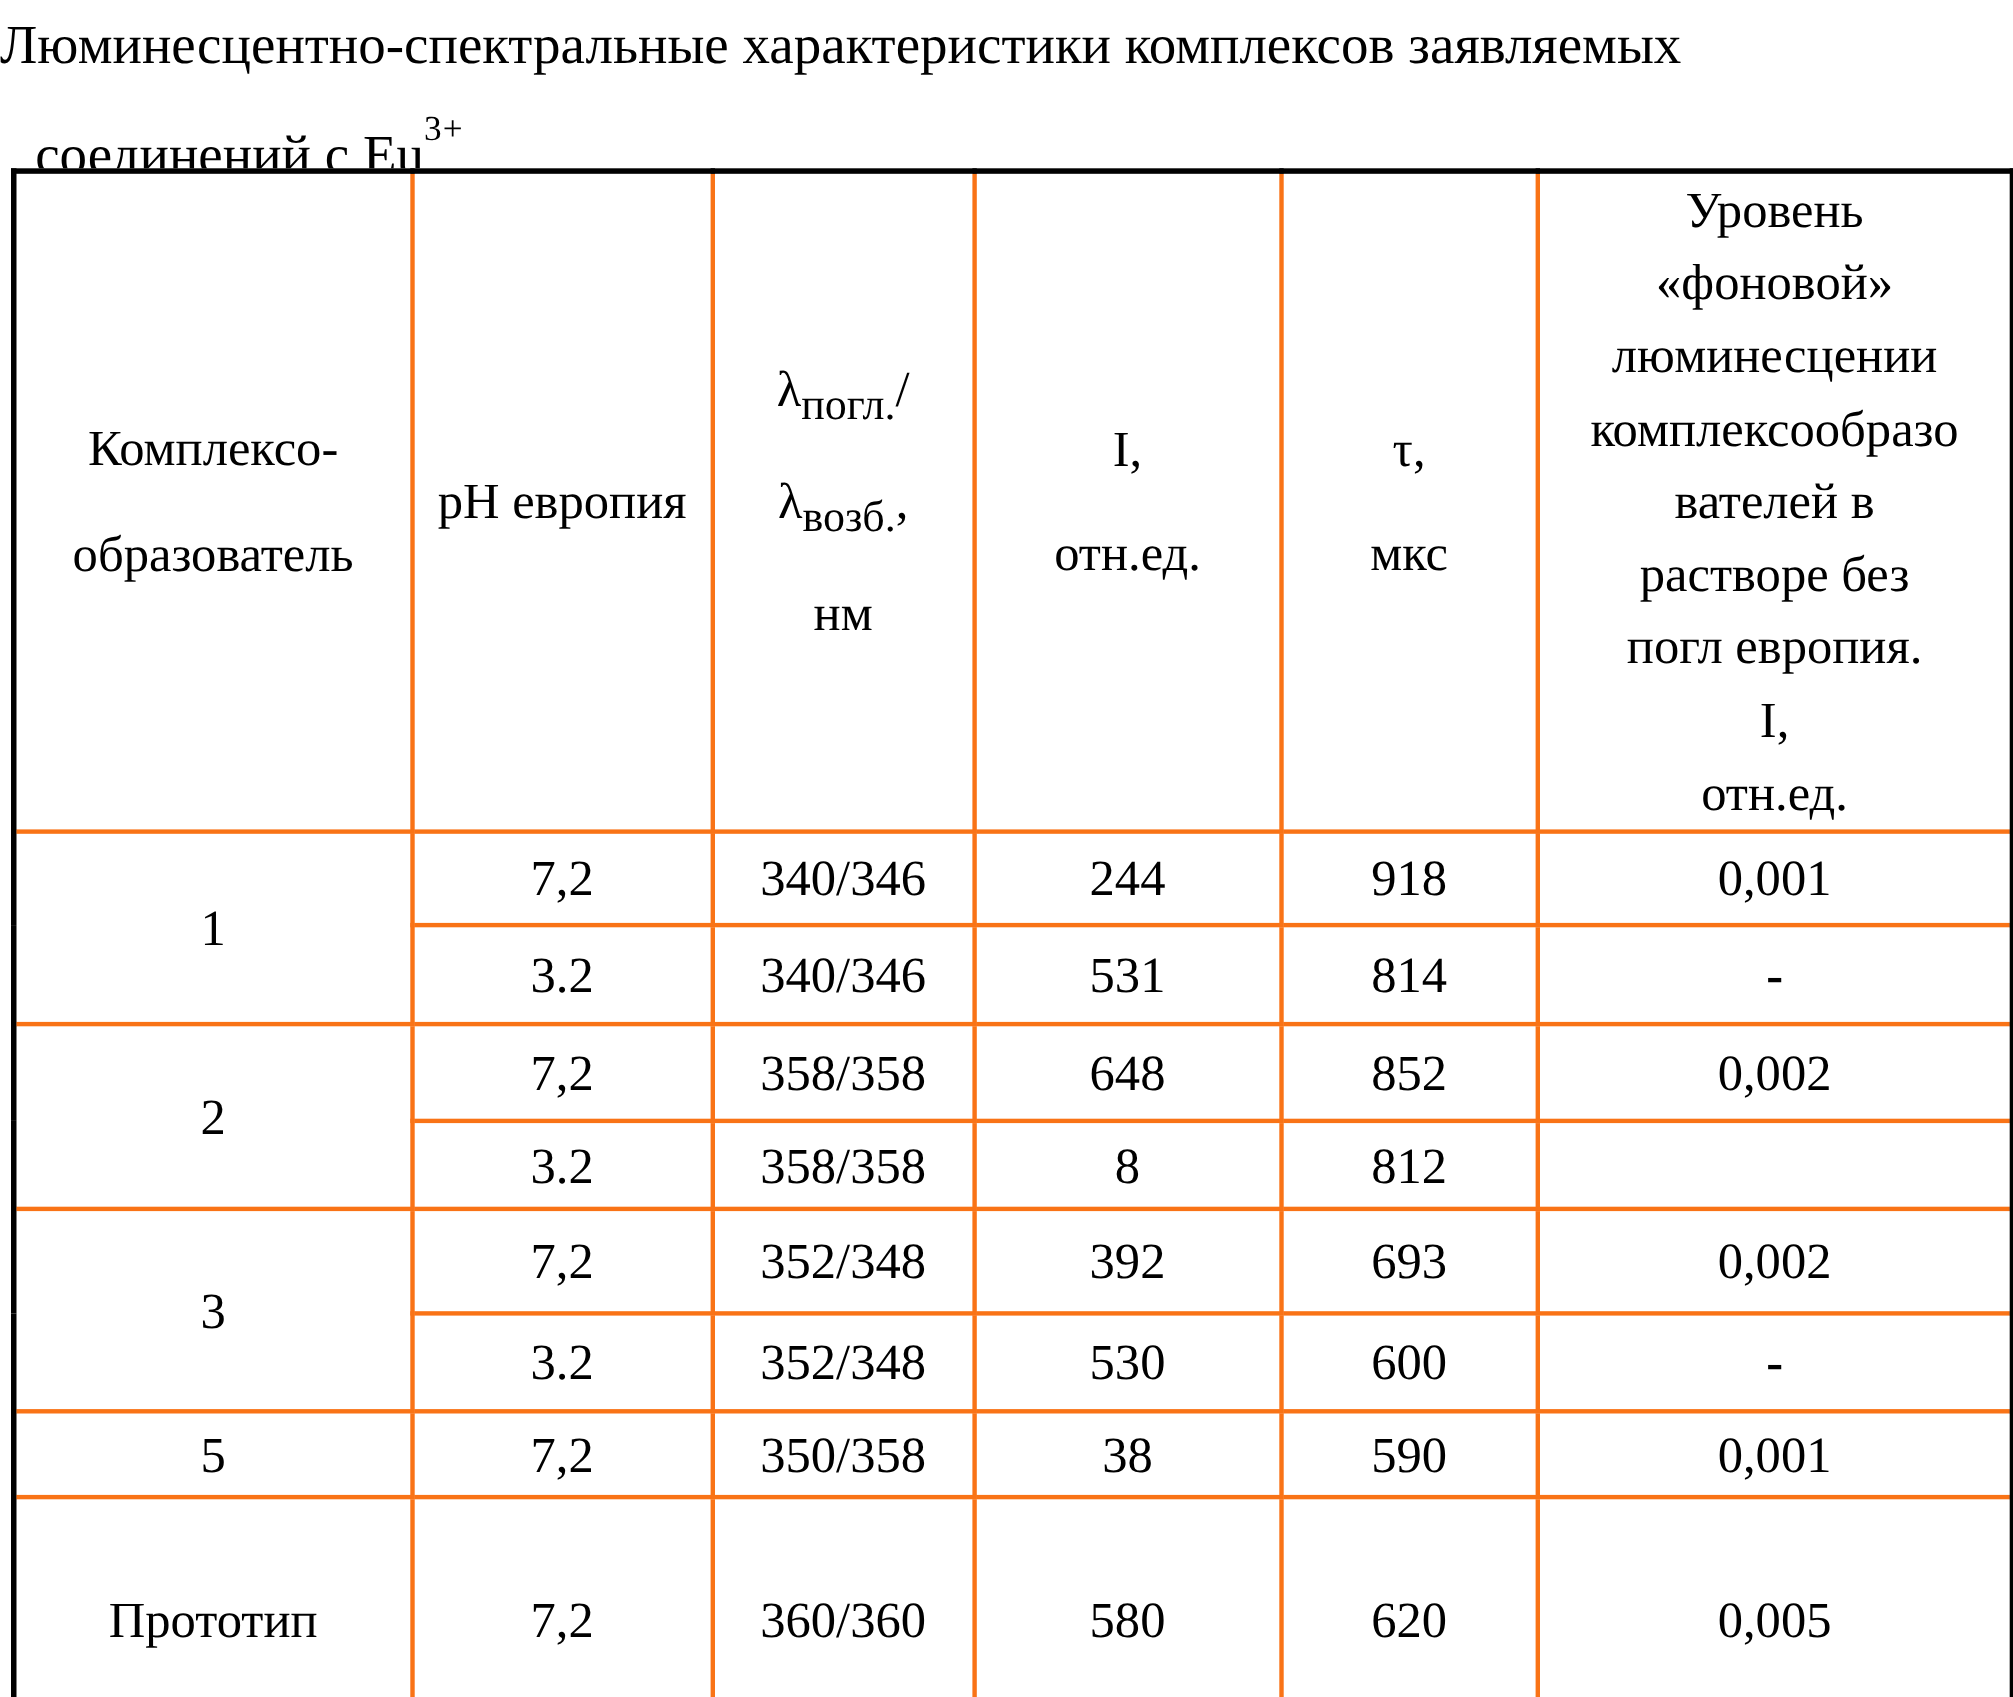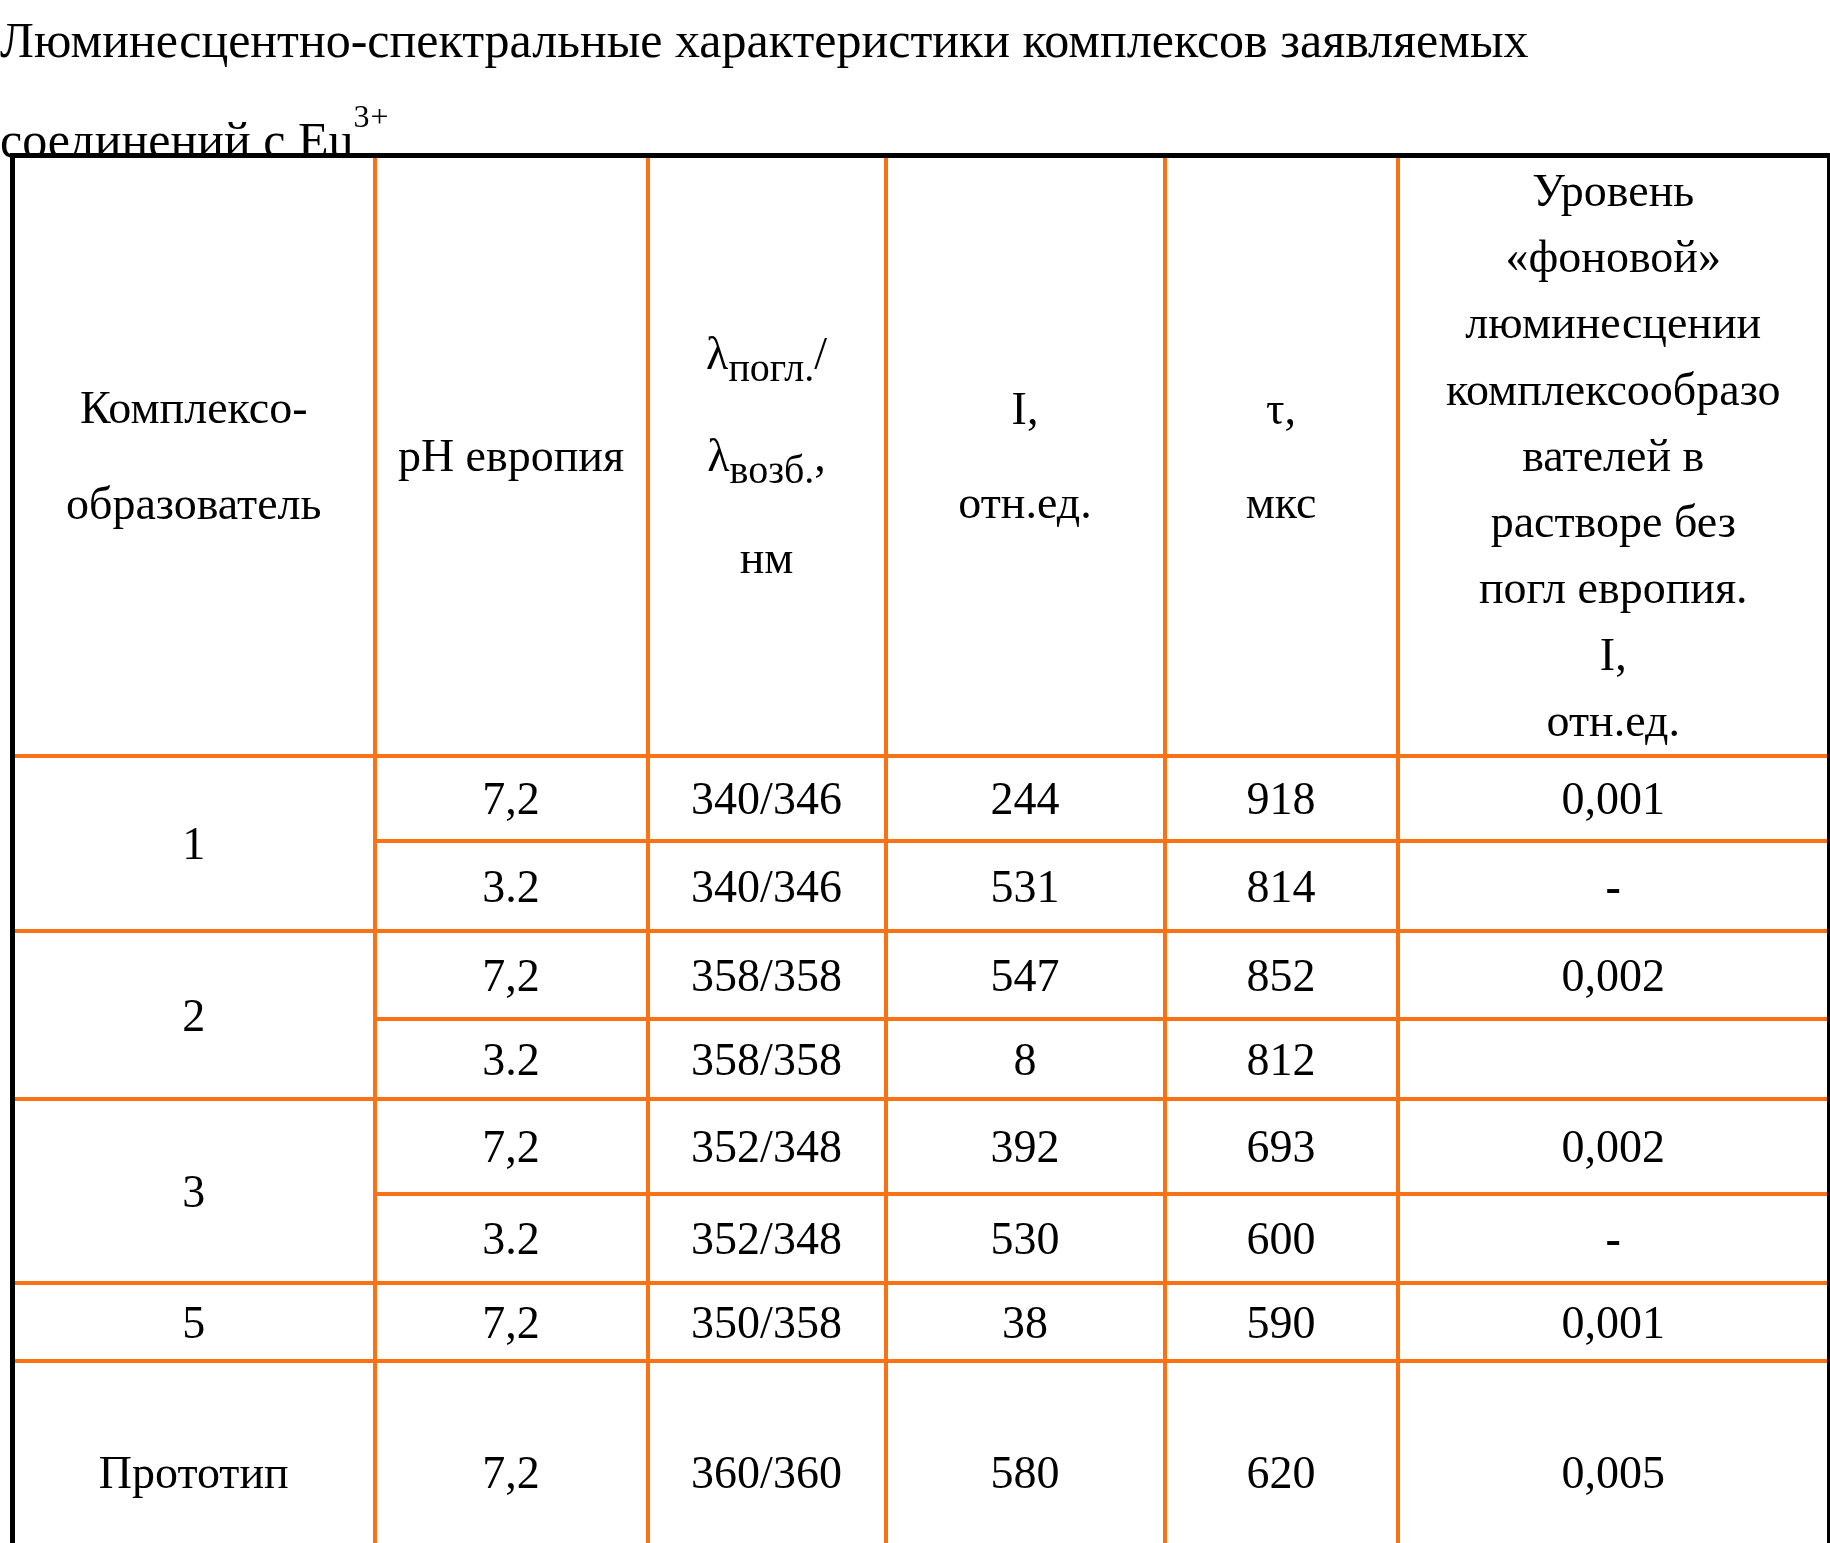--- a/index.html
+++ b/index.html
@@ -9,21 +9,21 @@
     font-family:"Liberation Serif","DejaVu Serif",serif;
     position:relative; overflow:hidden;
   }
   .page { position:absolute; inset:0; }
 
   
   .title {
     position:absolute; left:0; top:8px; width:100%;
     font-size:50px; line-height:64px;
   }
-  .title .l2 { display:block; margin-top:12px; }
+  .title .l2 { display:block; margin-top:12px;margin-left:32px; }
   .title sup { font-size:32px; vertical-align:30px; letter-spacing:1px; }
 
   
   table.main {
     position:absolute; left:10px; top:153px;
     width:1817px; height:1380px;
     border-collapse:collapse; table-layout:fixed;
     background:#ffffff;
   }
   table.main td {
@@ -126,21 +126,21 @@
       <td class="num">340/346</td>
       <td class="num">531</td>
       <td class="num">814</td>
       <td class="num dash">-</td>
     </tr>
 
     <tr class="r3">
       <td class="group" rowspan="2">2</td>
       <td class="num">7,2</td>
       <td class="num">358/358</td>
-      <td class="num">547</td>
+      <td class="num">648</td>
       <td class="num">852</td>
       <td class="num">0,002</td>
     </tr>
     <tr class="r4">
       <td class="num">3.2</td>
       <td class="num">358/358</td>
       <td class="num">8</td>
       <td class="num">812</td>
       <td class="num"></td>
     </tr>

